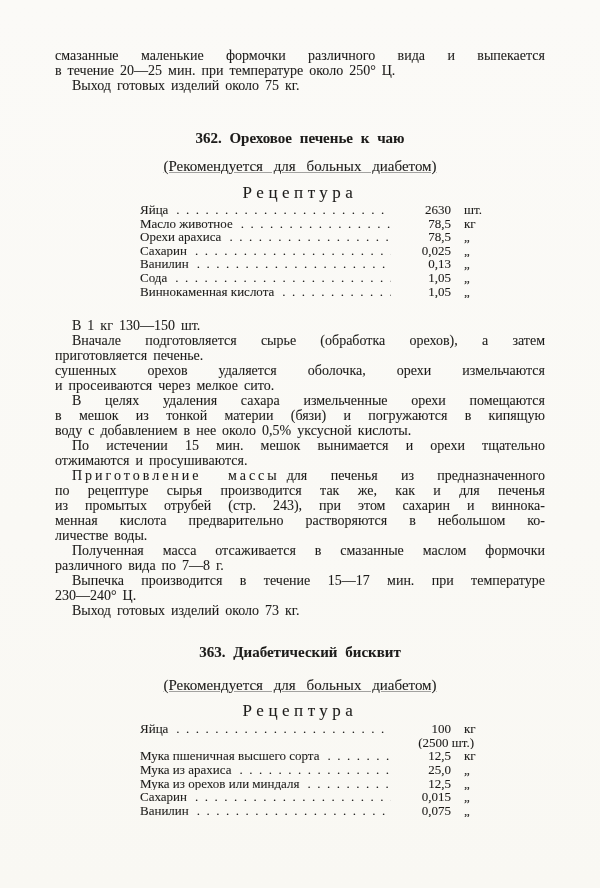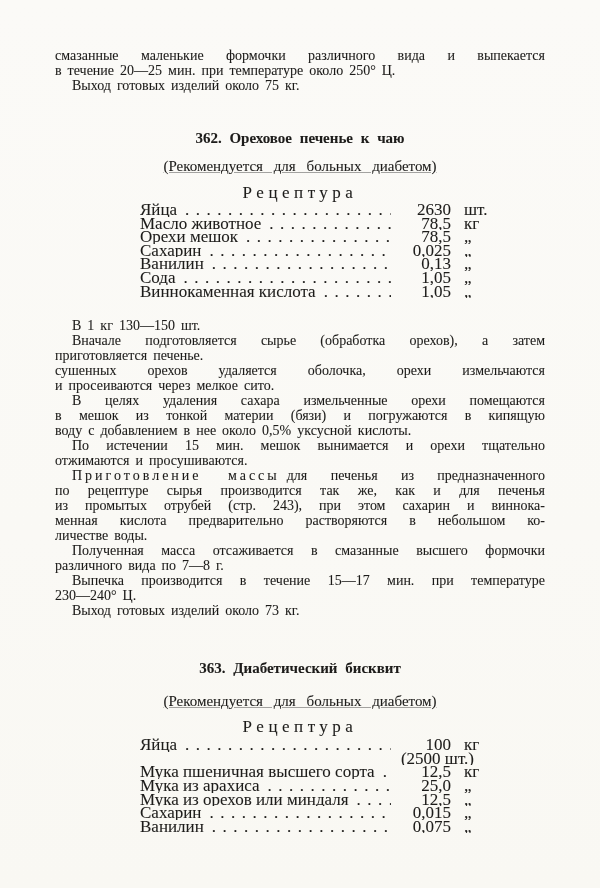--- a/index.html
+++ b/index.html
@@ -15,29 +15,29 @@
   .text-block { position:absolute; left:55px; top:48px; width:490px; }
 
   .ln { font-size:14px; line-height:15px; height:15px; overflow:hidden;
         word-spacing:2.5px; white-space:nowrap; }
   .jst { white-space:normal; text-align:justify; text-align-last:justify; }
   .ind { padding-left:17px; }
   .em  { letter-spacing:3px; margin-right:7px; }
 
   .rhead { margin:38px 0 0 0; height:15px; line-height:15px;
            font-size:15px; font-weight:bold; text-align:center; word-spacing:4px; }
-  .rhead2 { margin-top:43px; }
+  .rhead2 { margin-top:27px; }
   .subh { margin-top:12px; height:16px; line-height:16px;
           font-size:15px; text-align:center; word-spacing:7px;text-decoration:underline; }
   .subh2 { margin-top:17px; }
   .tcap { margin-top:12px; height:14px; line-height:14px;
           font-size:17px; text-align:center; letter-spacing:4.5px; }
   .tcap2 { margin-top:11px; }
 
-  .rtable { margin:3px 0 0 85px; width:350px; font-size:17px; }
+  .rtable { margin:3px 0 0 85px; width:350px; font-size:13px; }
   .rtable2 { margin-top:4px; }
   .trow { display:flex; align-items:baseline; height:13.6px; line-height:13.6px; overflow:hidden; }
   .tname { white-space:nowrap; }
   .dots { flex:1; overflow:hidden; white-space:nowrap;
           letter-spacing:6.5px; padding:0 4px 0 8px; }
   .dots::after { content:"...................................................."; }
   .tval { width:60px; text-align:right; white-space:nowrap; }
   .tunit { width:26px; padding-left:13px; white-space:nowrap; }
   .trow-sub { justify-content:flex-end; }
   .tval2 { padding-right:16px; white-space:nowrap; }
@@ -66,21 +66,21 @@
           <span class="tval">2630</span>
           <span class="tunit">шт.</span>
       </div>
       <div class="trow">
         <span class="tname">Масло животное</span>
           <span class="dots"></span>
           <span class="tval">78,5</span>
           <span class="tunit">кг</span>
       </div>
       <div class="trow">
-        <span class="tname">Орехи мешок</span>
+        <span class="tname">Орехи арахиса</span>
           <span class="dots"></span>
           <span class="tval">78,5</span>
           <span class="tunit">„</span>
       </div>
       <div class="trow">
         <span class="tname">Сахарин</span>
           <span class="dots"></span>
           <span class="tval">0,025</span>
           <span class="tunit">„</span>
       </div>
@@ -113,21 +113,21 @@
       <div class="ln ind jst"><span>В целях удаления сахара измельченные орехи помещаются</span></div>
       <div class="ln jst"><span>в мешок из тонкой материи (бязи) и погружаются в кипящую</span></div>
       <div class="ln"><span>воду с добавлением в нее около 0,5% уксусной кислоты.</span></div>
       <div class="ln ind jst"><span>По истечении 15 мин. мешок вынимается и орехи тщательно</span></div>
       <div class="ln"><span>отжимаются и просушиваются.</span></div>
       <div class="ln ind jst"><span class="em">Приготовление массы</span><span>для печенья из предназначенного</span></div>
       <div class="ln jst"><span>по рецептуре сырья производится так же, как и для печенья</span></div>
       <div class="ln jst"><span>из промытых отрубей (стр. 243), при этом сахарин и виннока-</span></div>
       <div class="ln jst"><span>менная кислота предварительно растворяются в небольшом ко-</span></div>
       <div class="ln"><span>личестве воды.</span></div>
-      <div class="ln ind jst"><span>Полученная масса отсаживается в смазанные высшего формочки</span></div>
+      <div class="ln ind jst"><span>Полученная масса отсаживается в смазанные маслом формочки</span></div>
       <div class="ln"><span>различного вида по 7—8 г.</span></div>
       <div class="ln ind jst"><span>Выпечка производится в течение 15—17 мин. при температуре</span></div>
       <div class="ln"><span>230—240° Ц.</span></div>
       <div class="ln ind"><span>Выход готовых изделий около 73 кг.</span></div>
     </div>
 
     <div class="rhead rhead2">363. Диабетический бисквит</div>
     <div class="subh subh2">(Рекомендуется для больных диабетом)</div>
     <div class="tcap tcap2">Рецептура</div>
 

